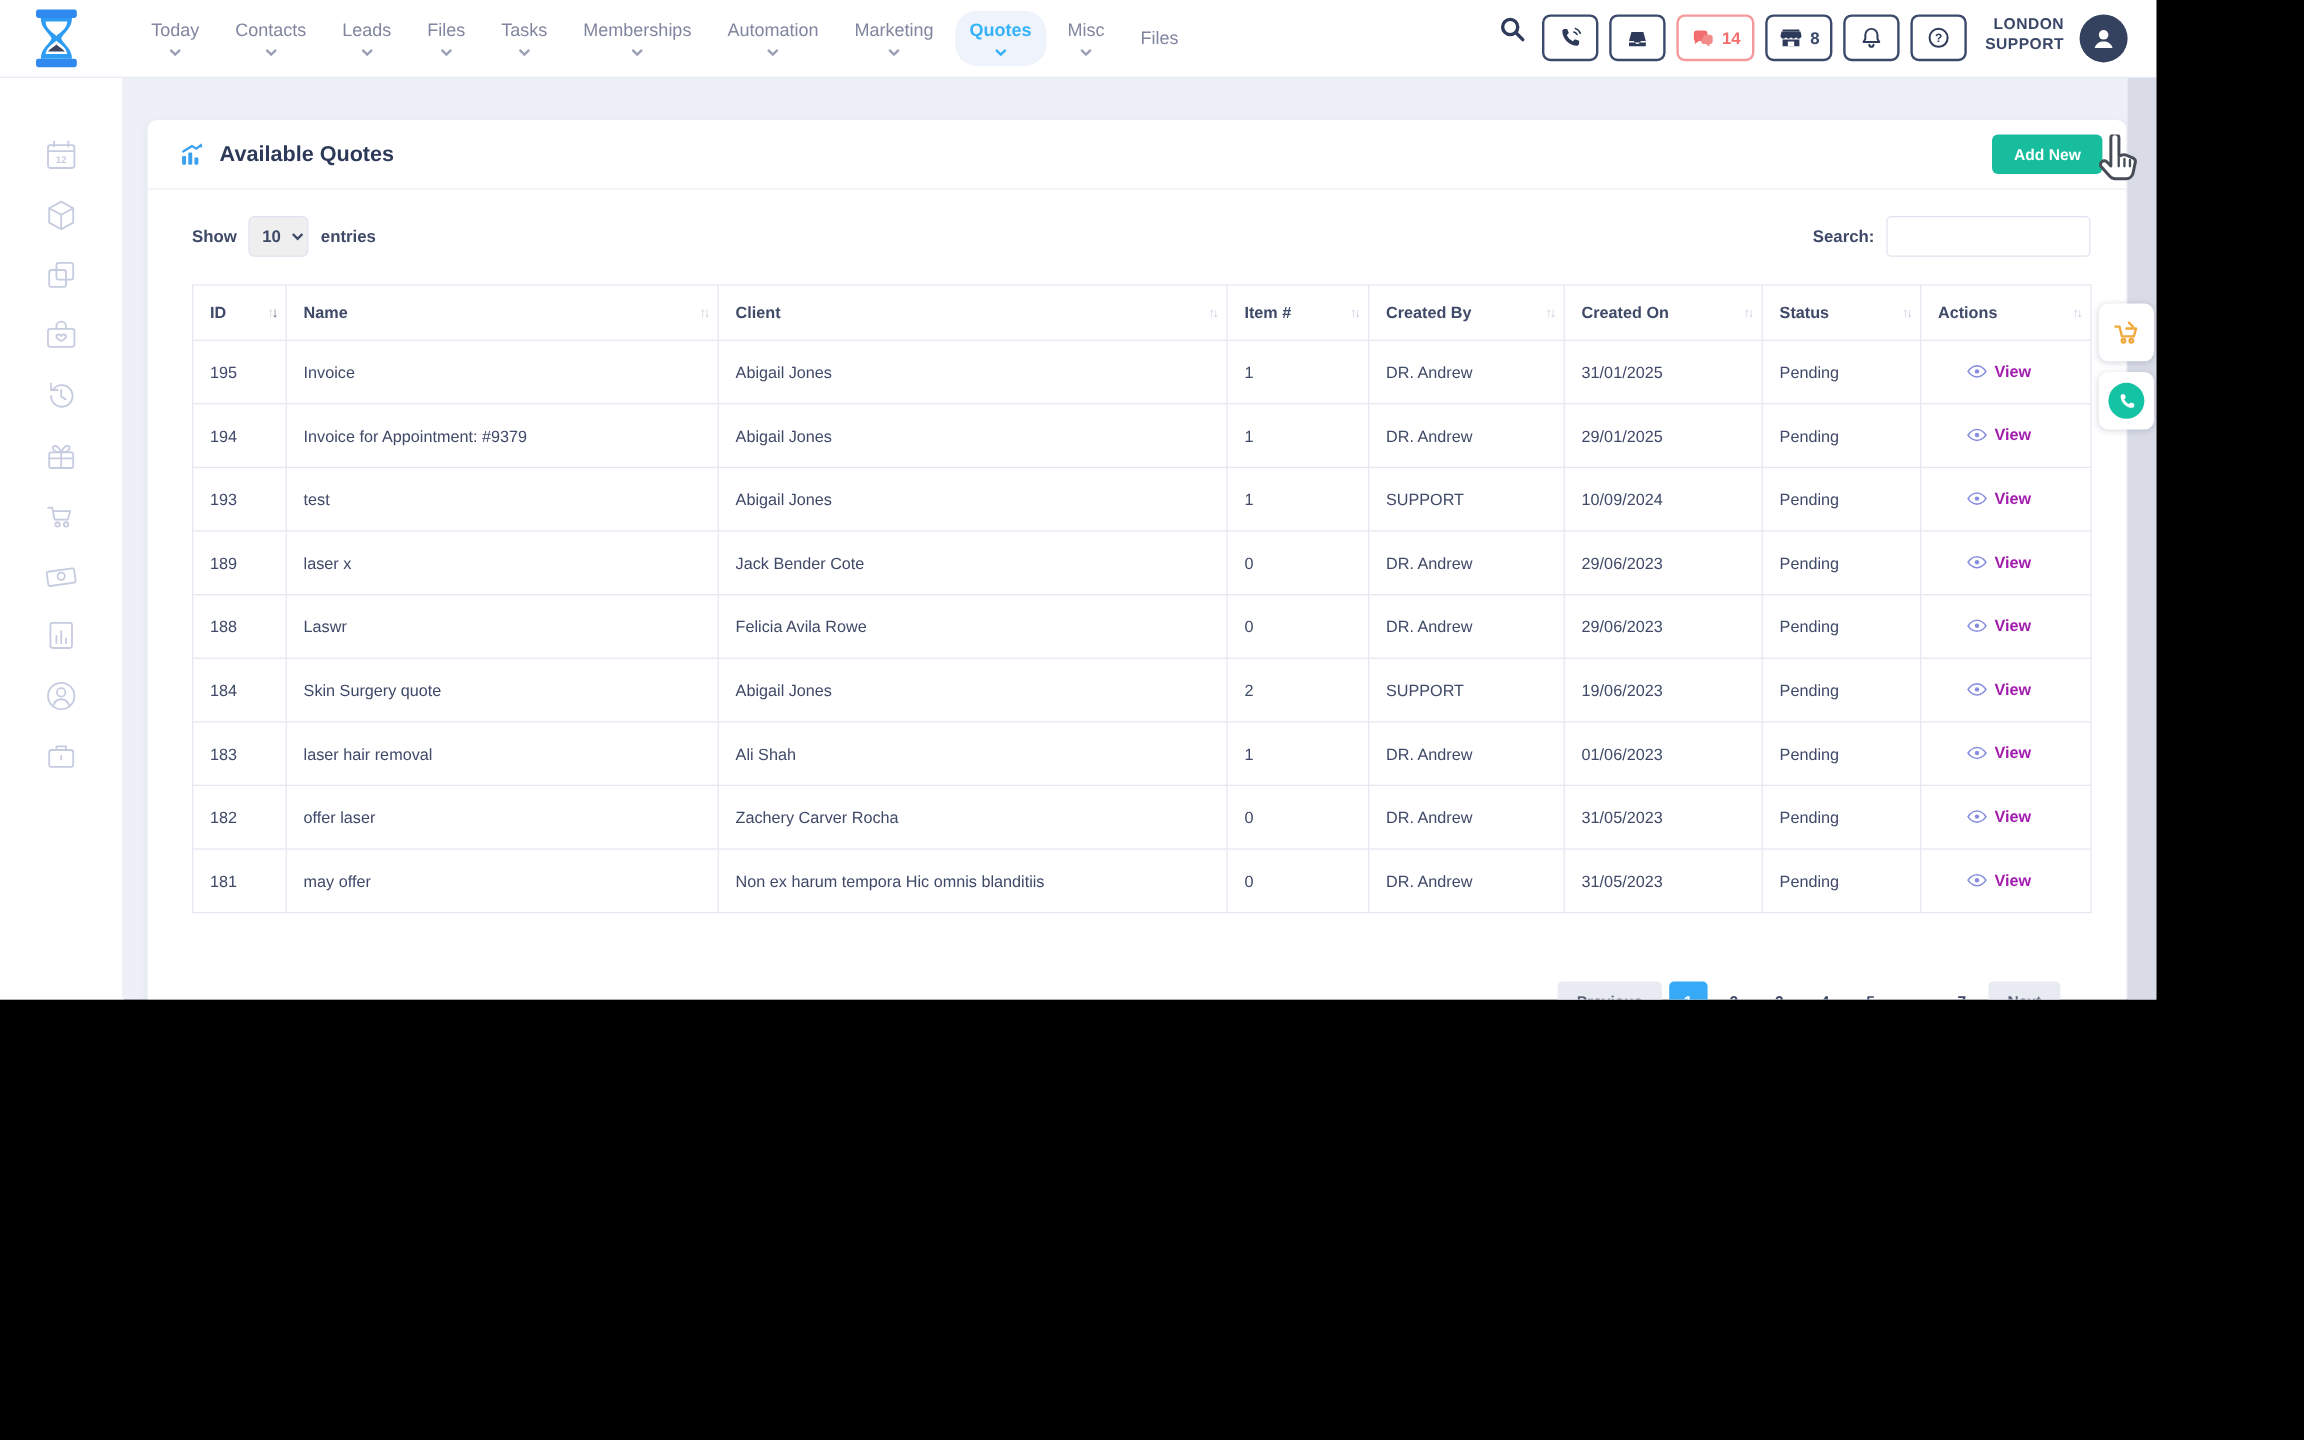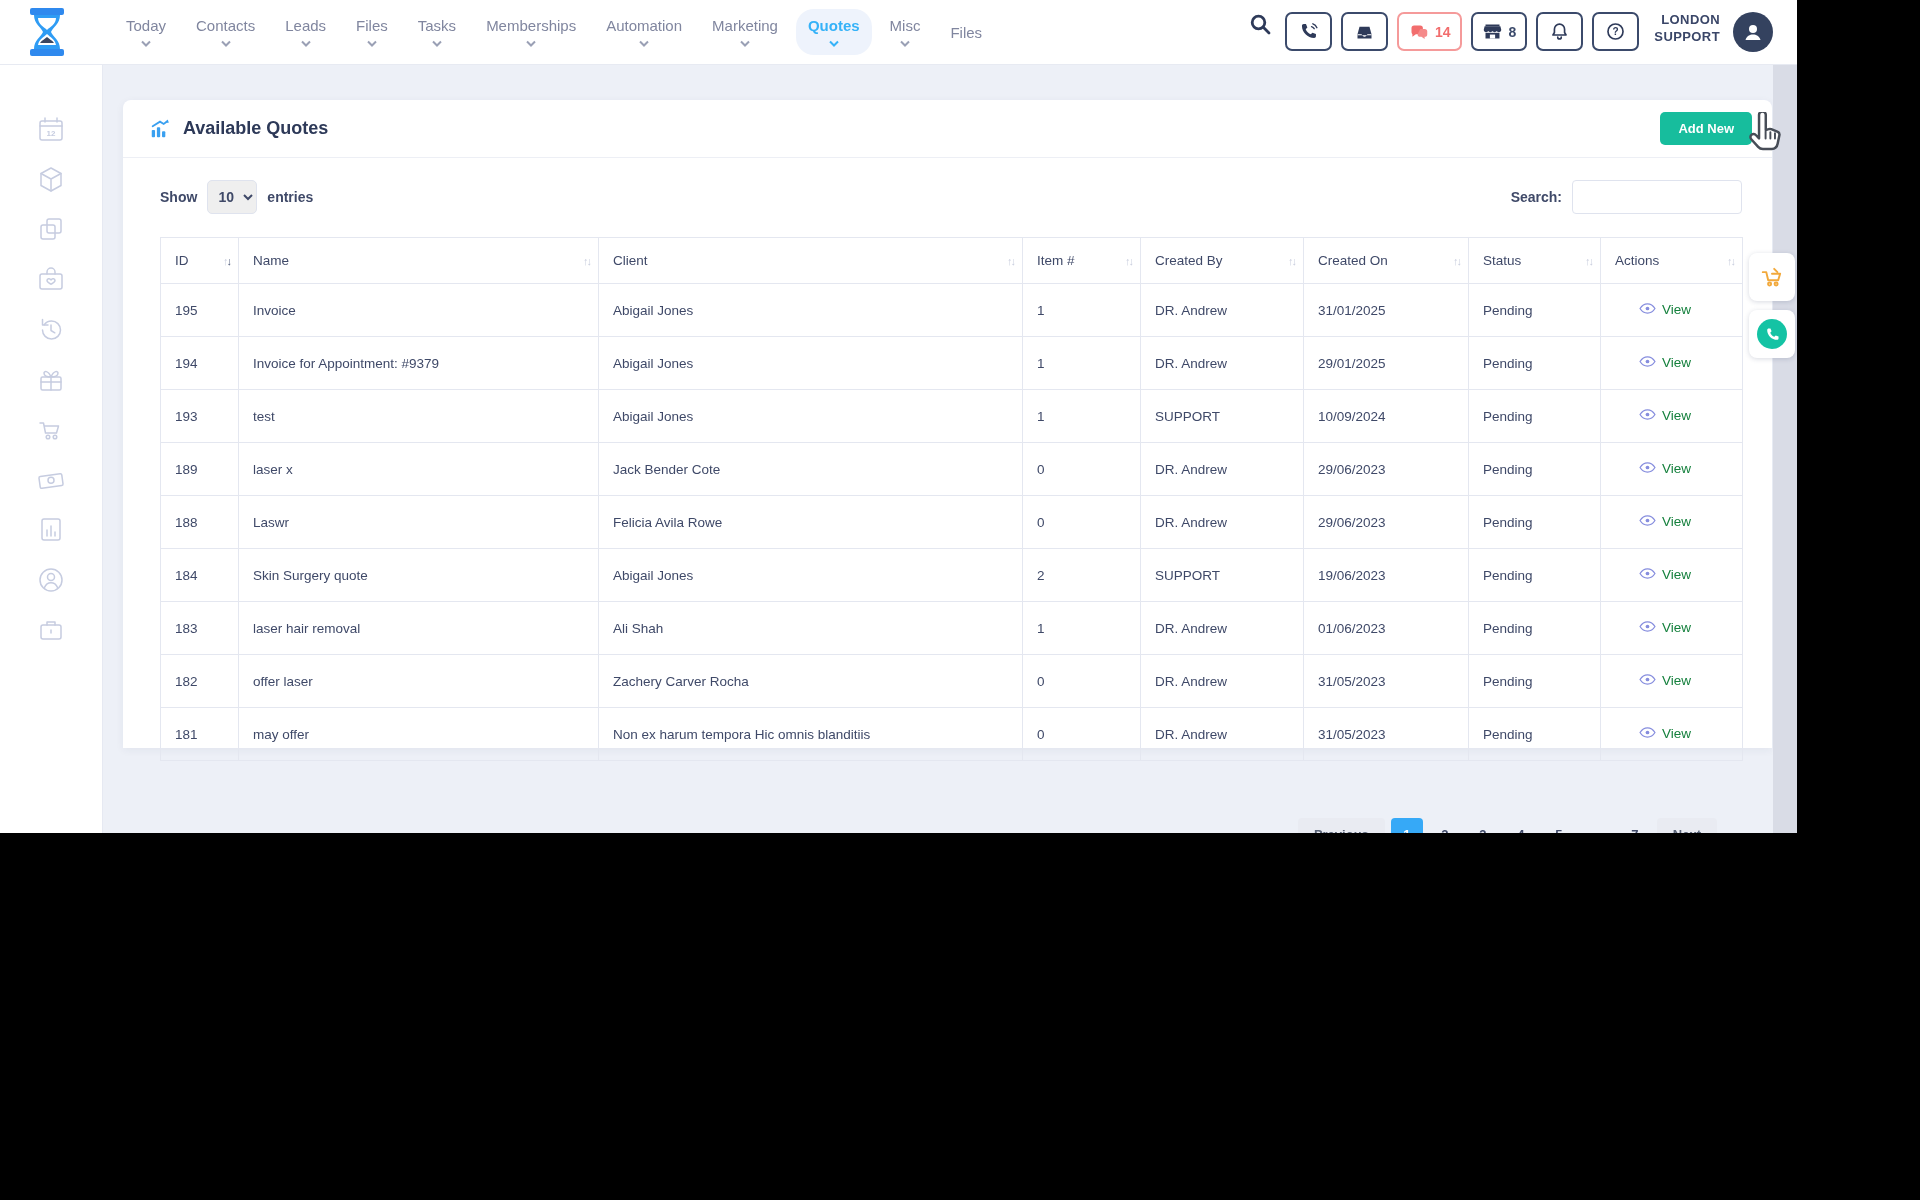--- a/index.html
+++ b/index.html
@@ -32,21 +32,21 @@
   .avatar svg { width:24px; height:24px; }
 
   
   .sidebar { position:absolute; left:0; top:65px; width:103px; height:768px; background:#fff;
              border-right:1px solid #e6e9f2; }
   .side-icon { position:absolute; left:50%; transform:translateX(-50%); width:30px; height:30px; cursor:pointer; }
   .side-icon svg { width:30px; height:30px; stroke:#c6cce0; fill:none; stroke-width:1.5; }
   .side-icon svg text { fill:#c6cce0; stroke:none; font-weight:700; }
 
   
-  .card { position:absolute; left:123px; top:100px; width:1649px; height:648px; background:#fff;
+  .card { position:absolute; left:123px; top:100px; width:1649px; height:733px; background:#fff;
           border-radius:8px 8px 0 0; box-shadow:0 2px 8px rgba(40,50,90,.06); }
   .card-header { height:58px; border-bottom:1px solid #edeff5; display:flex; align-items:center; padding:0 20px 0 26px; }
   .card-title { display:flex; align-items:center; gap:12px; font-size:18px; font-weight:700; color:#2d3958; }
   .card-title svg { width:22px; height:22px; }
   .btn-addnew { margin-left:auto; background:#17bd9d; color:#fff; font-size:13px; font-weight:700;
                 border:none; border-radius:5px; padding:9px 18px; cursor:pointer; }
 
   .controls { position:absolute; left:0; top:80px; width:100%; padding:0 30px 0 37px;
               display:flex; align-items:center; }
   .ctl-label { font-size:14px; font-weight:700; color:#3f4968; }
@@ -54,27 +54,27 @@
                font-size:14px; font-weight:700; color:#3f4968; text-align:center;
                font-family:"Liberation Sans","DejaVu Sans",sans-serif; }
   .search-wrap { margin-left:auto; display:flex; align-items:center; gap:10px; }
   .search-input { width:170px; height:34px; border:1px solid #dfe3ee; border-radius:4px; padding:0 8px;
                   font-size:14px; }
 
   
   table.grid { position:absolute; left:37px; top:137px; border-collapse:collapse; table-layout:fixed;
                width:1582px; font-size:13.5px; color:#3f4968; }
   table.grid th, table.grid td { border:1px solid #e4e7f0; text-align:left; padding-left:14px; }
-  table.grid th { height:46px; font-size:13.5px; font-weight:400; position:relative; }
+  table.grid th { height:46px; font-size:13.5px; font-weight:700; position:relative; }
   table.grid td { height:53px; font-weight:500; }
   .sort { position:absolute; right:8px; top:50%; transform:translateY(-50%);
           font-size:11px; letter-spacing:-2px; color:#c9cede; }
   .sort .on { color:#55607f; }
   td.c-actions, th.c-actions { text-align:left; }
-  .view-link { display:inline-flex; gap:6px; color:#15803d; font-weight:400;
+  .view-link { display:inline-flex; align-items:center; gap:6px; color:#a21caf; font-weight:700;
                cursor:pointer; margin-left:24px; }
   .view-link svg { width:17px; height:13px; }
 
   
   .pagination { position:absolute; right:55px; top:718px; display:flex; align-items:center; gap:6px; }
   .pg-btn { height:32px; padding:0 16px; border-radius:4px; background:#e9ebf2; color:#5a6478;
             font-size:13px; font-weight:600; display:flex; align-items:center; cursor:pointer; }
   .pg-num { width:32px; height:32px; border-radius:4px; display:flex; align-items:center;
             justify-content:center; font-size:13px; font-weight:700; color:#3f4968; cursor:pointer; }
   .pg-num.active { background:#36a9f7; color:#fff; }

